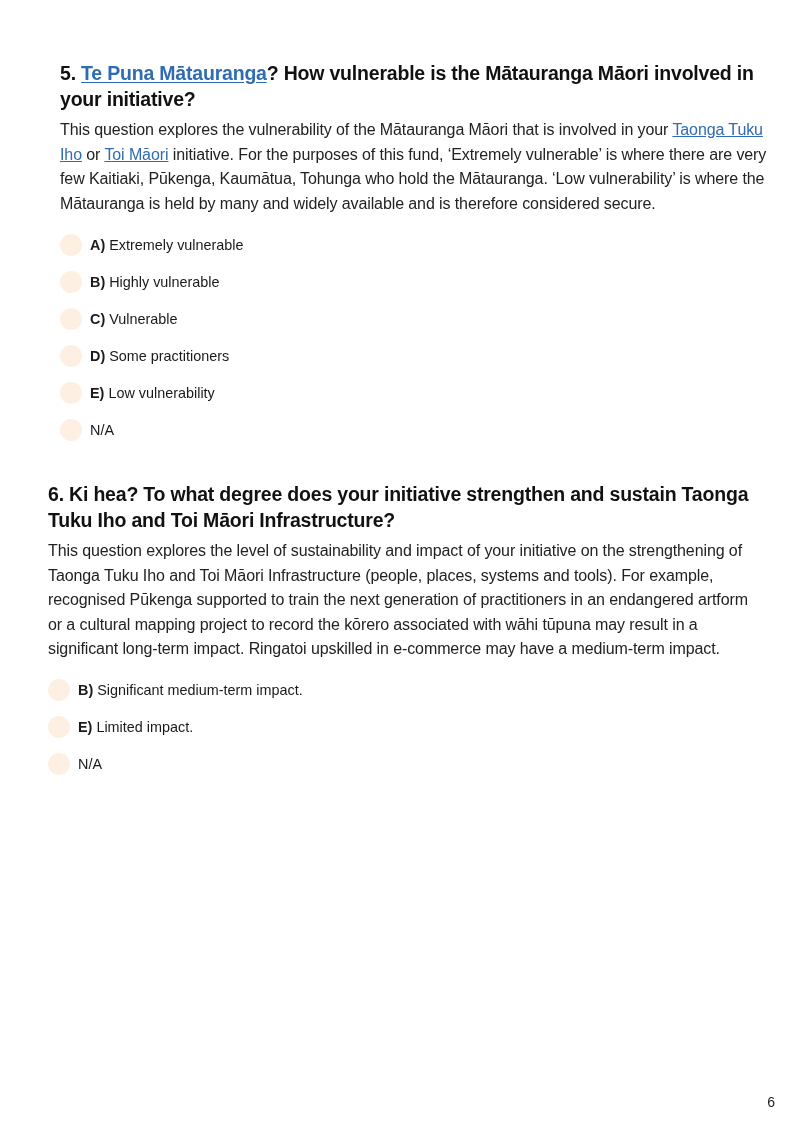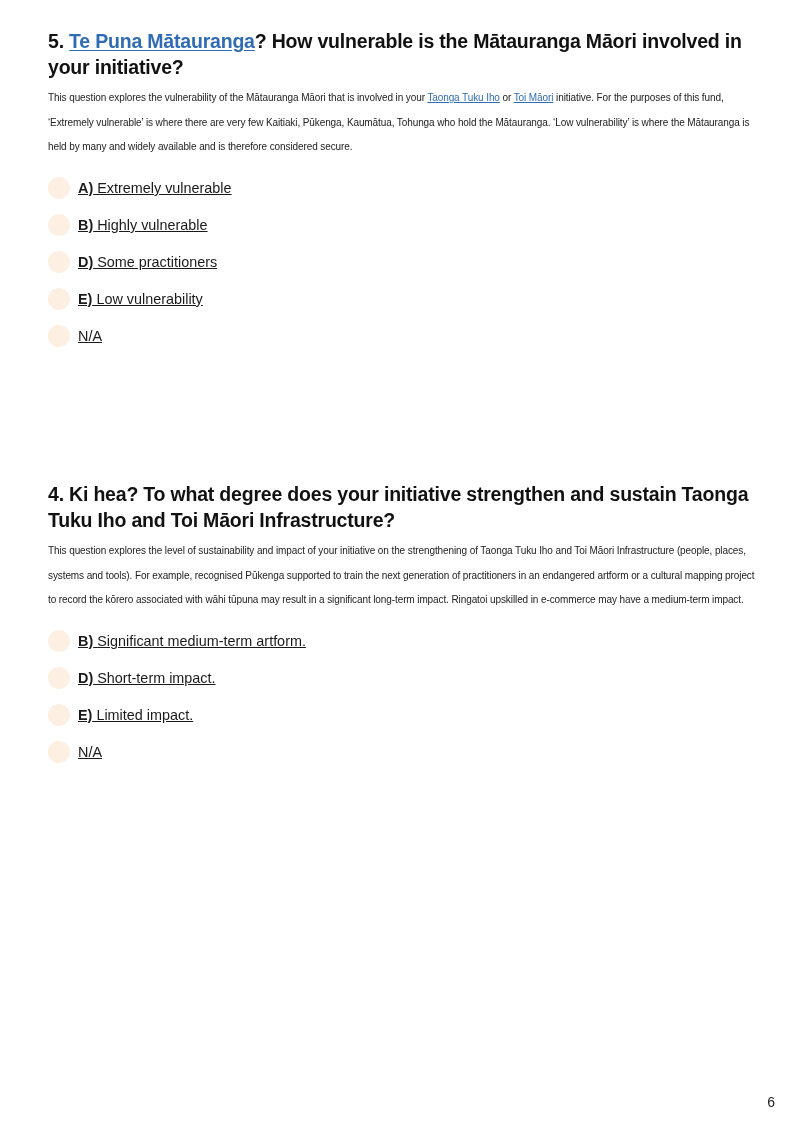--- a/index.html
+++ b/index.html
@@ -1,73 +1,73 @@
 <!DOCTYPE html>
 <html><head>
 <meta charset="utf-8">
 <style>
   html, body { margin: 0; padding: 0; background: #ffffff; }
   body { width: 800px; height: 1130px; position: relative; overflow: hidden;
          font-family: "Liberation Sans", "DejaVu Sans", sans-serif; color: #1a1a1a; }
   .section { position: absolute; left: 48px; width: 712px; }
   h2.q-title { margin: 0; font-size: 19.5px; line-height: 26px; font-weight: bold; color: #111; letter-spacing: -0.2px; }
   h2.q-title a { color: #2f6cb3; text-decoration: underline; text-underline-offset: 2px; }
-  p.q-desc { margin: 6px 0 0 0; font-size: 10px; line-height: 24.5px; color: #222; letter-spacing: -0.1px; }
+  p.q-desc { margin: 6px 0 0 0; font-size: 16px; line-height: 24.5px; color: #222; letter-spacing: -0.1px; }
   p.q-desc a { color: #2f6cb3; text-decoration: underline; }
-  .options { margin-top: 16px; text-decoration: underline; }
+  .options { margin-top: 16px; }
   .option { display: flex; align-items: center; height: 37px; cursor: pointer; }
   .radio { width: 22px; height: 22px; border-radius: 50%; background: #fdf0e3; flex: 0 0 22px; margin-right: 8px; }
   .opt-text { font-size: 14.4px; color: #1a1a1a; }
   .opt-letter { font-weight: bold; }
   .page-num { position: absolute; right: 25px; top: 1094px; font-size: 14px; color: #222; }
 </style>
 </head>
 <body>
 
-<div class="section" style="top:28px;">
+<div class="section" style="top:60px;margin-left:12px;">
   <h2 class="q-title">
     <span>5.</span>
     <a href="#">Te Puna Mātauranga</a><span>? How vulnerable is the Mātauranga Māori involved in your initiative?</span>
   </h2>
   <p class="q-desc"><span>This question explores the vulnerability of the Mātauranga Māori that is involved in your </span><a href="#">Taonga Tuku Iho</a><span> or </span><a href="#">Toi Māori</a><span> initiative. For the purposes of this fund, ‘Extremely vulnerable’ is where there are very few Kaitiaki, Pūkenga, Kaumātua, Tohunga who hold the Mātauranga. ‘Low vulnerability’ is where the Mātauranga is held by many and widely available and is therefore considered secure.</span></p>
   <div class="options" style="margin-top:10px;">
     <div class="option">
         <span class="radio"></span>
         <span class="opt-text"><span class="opt-letter">A)</span><span> Extremely vulnerable</span></span>
       </div>
     <div class="option">
         <span class="radio"></span>
         <span class="opt-text"><span class="opt-letter">B)</span><span> Highly vulnerable</span></span>
+      </div>
+    <div class="option">
+        <span class="radio"></span>
+        <span class="opt-text"><span class="opt-letter">C)</span><span> Vulnerable</span></span>
       </div>
     <div class="option">
         <span class="radio"></span>
         <span class="opt-text"><span class="opt-letter">D)</span><span> Some practitioners</span></span>
       </div>
     <div class="option">
         <span class="radio"></span>
         <span class="opt-text"><span class="opt-letter">E)</span><span> Low vulnerability</span></span>
       </div>
     <div class="option">
         <span class="radio"></span>
         <span class="opt-text"><span class="opt-letter"></span><span>N/A</span></span>
       </div>
   </div>
 </div>
 
 <div class="section" style="top:481px;">
-  <h2 class="q-title">4. Ki hea? To what degree does your initiative strengthen and sustain Taonga Tuku Iho and Toi Māori Infrastructure?</h2>
+  <h2 class="q-title">6. Ki hea? To what degree does your initiative strengthen and sustain Taonga Tuku Iho and Toi Māori Infrastructure?</h2>
   <p class="q-desc">This question explores the level of sustainability and impact of your initiative on the strengthening of Taonga Tuku Iho and Toi Māori Infrastructure (people, places, systems and tools). For example, recognised Pūkenga supported to train the next generation of practitioners in an endangered artform or a cultural mapping project to record the kōrero associated with wāhi tūpuna may result in a significant long-term impact. Ringatoi upskilled in e-commerce may have a medium-term impact.</p>
   <div class="options" style="margin-top:10px;">
     <div class="option">
         <span class="radio"></span>
-        <span class="opt-text"><span class="opt-letter">B)</span><span> Significant medium-term artform.</span></span>
-      </div>
-    <div class="option">
-        <span class="radio"></span>
-        <span class="opt-text"><span class="opt-letter">D)</span><span> Short-term impact.</span></span>
+        <span class="opt-text"><span class="opt-letter">B)</span><span> Significant medium-term impact.</span></span>
       </div>
     <div class="option">
         <span class="radio"></span>
         <span class="opt-text"><span class="opt-letter">E)</span><span> Limited impact.</span></span>
       </div>
     <div class="option">
         <span class="radio"></span>
         <span class="opt-text"><span class="opt-letter"></span><span>N/A</span></span>
       </div>
   </div>

